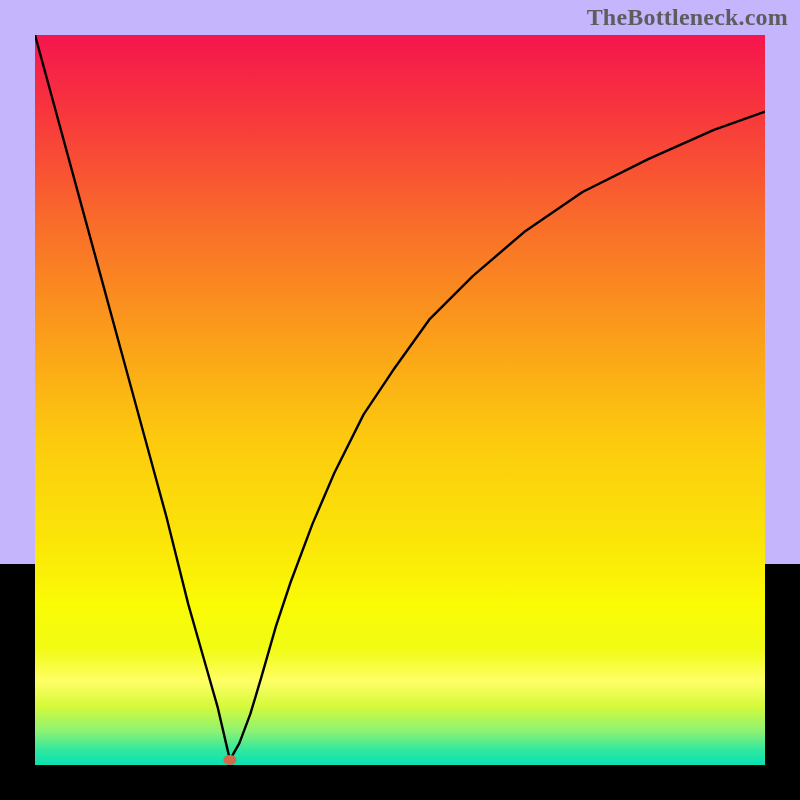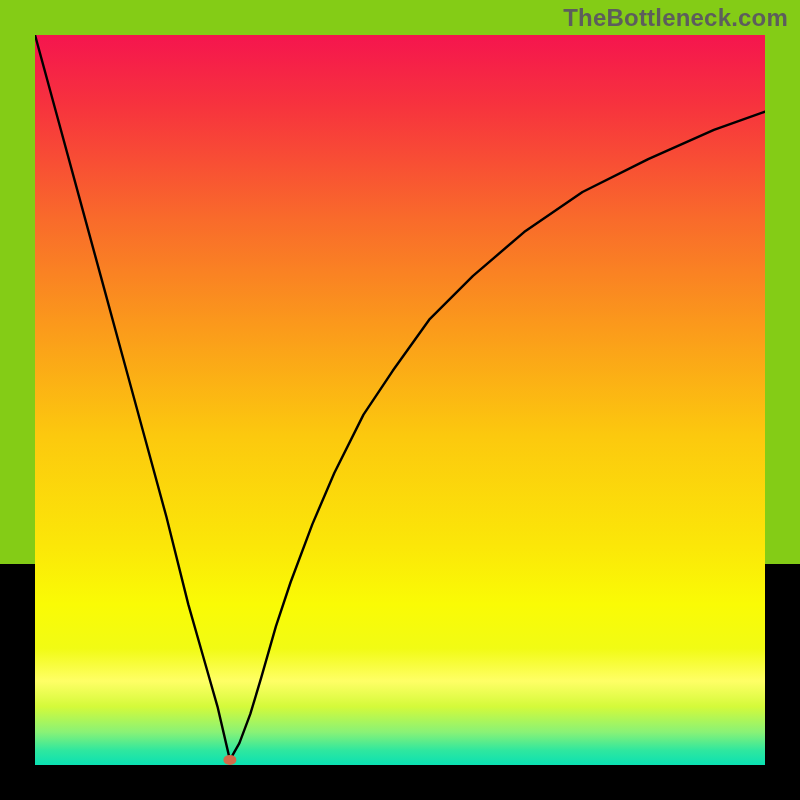--- a/index.html
+++ b/index.html
@@ -8,21 +8,22 @@
     width: 800px;
     height: 800px;
     background: #000;
     overflow: hidden;
     font-family: Arial, Helvetica, sans-serif;
   }
   .frame {
     position: relative;
     width: 800px;
     height: 564px;
-    background: #84cc16;
+    background: #c4b5fd;
+    font-family: Liberation Serif, serif;
   }
   .watermark {
     position: absolute;
     top: 4px;
     right: 12px;
     color: #5d5d5d;
     font-size: 24px;
     font-weight: 600;
     letter-spacing: 0.2px;
     z-index: 10;

